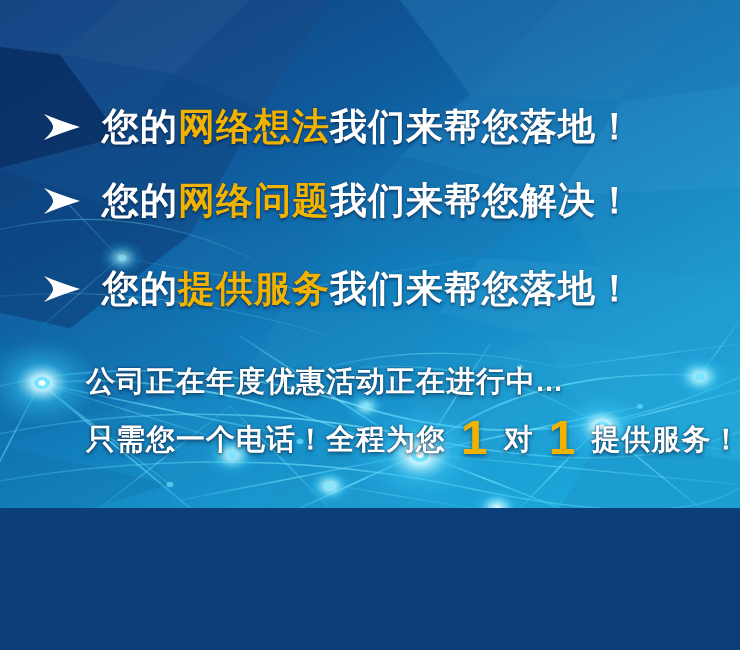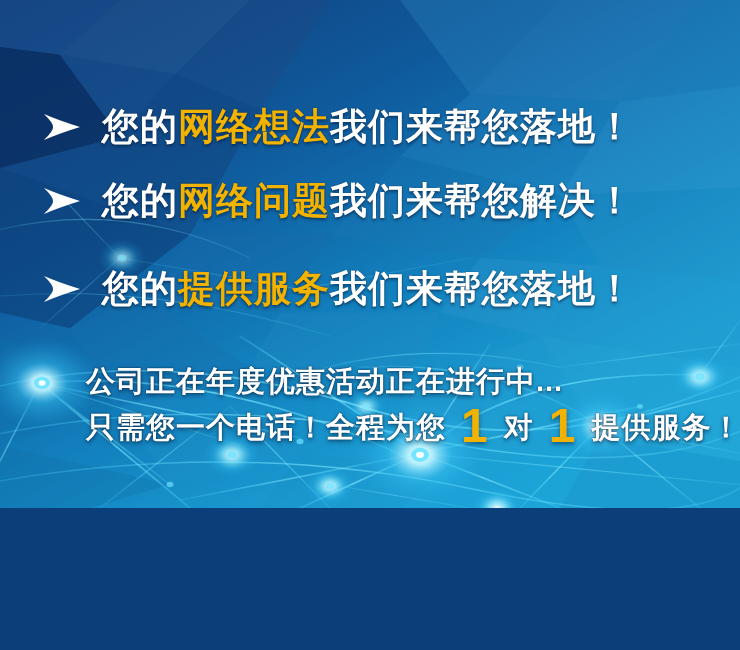--- a/index.html
+++ b/index.html
@@ -84,21 +84,21 @@
     font-size: 29px;
     font-weight: bold;
     color: #ffffff;
     letter-spacing: 1px;
     text-shadow:
        0 2px 4px rgba(2,28,60,.6),
        0 0 2px rgba(2,28,60,.8);
     margin-left: 34px;
   }
   .subline.s1 { top: 362px; }
-  .subline.s2 { top: 408px; }
+  .subline.s2 { top: 420px; }
 
   .big-one {
     color: #f2b300;
     font-size: 48px;
     font-weight: bold;
     line-height: 0;
     position: relative;
     top: 5px;
     padding: 0 5px;
     text-shadow: 0 2px 4px rgba(2,28,60,.55);

